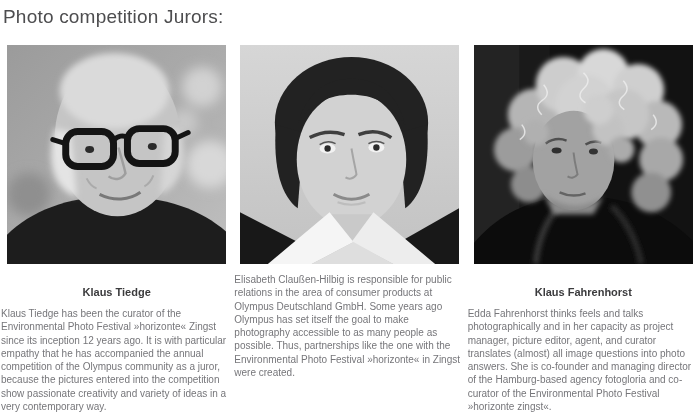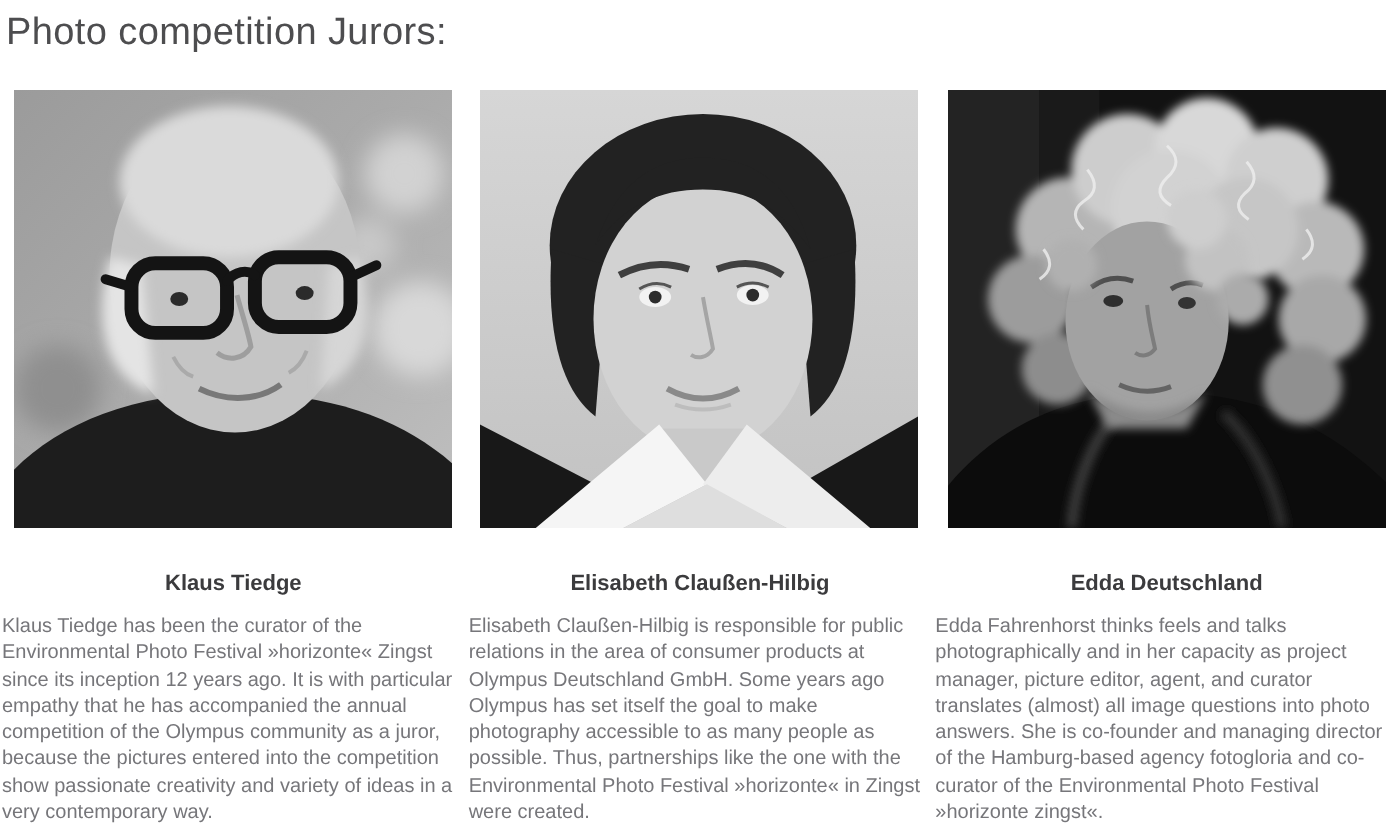--- a/index.html
+++ b/index.html
@@ -146,21 +146,20 @@
           <path d="M94,150 q18,10 36,0" stroke="#8a8a8a" stroke-width="3" fill="none"></path>
           <path d="M98,158 q14,5 28,0" stroke="#bdbdbd" stroke-width="2" fill="none"></path>
           <path d="M90,170 h44 v34 h-44 z" fill="#c9c9c9"></path>
           <path d="M0,220 V168 L58,198 L46,220 Z" fill="#181818"></path>
           <path d="M220,220 V164 L164,196 L178,220 Z" fill="#181818"></path>
           <path d="M28,220 L90,168 L114,198 L72,220 Z" fill="#f5f5f5"></path>
           <path d="M196,220 L134,168 L112,198 L154,220 Z" fill="#ededed"></path>
           <path d="M72,220 L114,198 L154,220 Z" fill="#dedede"></path>
         </svg>
       </div>
-      <div class="juror-name">Elisabeth Claußen-Hilbig</div>
       <div class="juror-bio">Elisabeth Claußen-Hilbig is responsible for public relations in the area of consumer products at Olympus Deutschland GmbH. Some years ago Olympus has set itself the goal to make photography accessible to as many people as possible. Thus, partnerships like the one with the Environmental Photo Festival »horizonte« in Zingst were created.</div>
     </div>
 
     <div class="col">
       <div class="photo">
         <svg viewBox="0 0 220 220" role="img" aria-label="black-and-white portrait of a woman with voluminous light curly hair partly covering her face, wearing a dark coat against a dark background">
           <defs>
             <filter id="fb2" x="-60%" y="-60%" width="220%" height="220%">
                 <feGaussianBlur stdDeviation="2.5"></feGaussianBlur>
               </filter>
@@ -200,18 +199,18 @@
           </g>
           <g stroke="#efefef" stroke-width="1.5" fill="none" opacity="0.8">
             <path d="M70,40 q8,10 -2,16 q-8,6 0,14"></path>
             <path d="M110,28 q9,8 0,16 q-8,8 2,14"></path>
             <path d="M150,36 q8,9 -1,16 q-7,7 2,13"></path>
             <path d="M180,70 q7,9 -2,15"></path>
             <path d="M48,80 q7,9 -2,15"></path>
           </g>
         </svg>
       </div>
-      <div class="juror-name">Edda Deutschland</div>
+      <div class="juror-name">Klaus Fahrenhorst</div>
       <div class="juror-bio">Edda Fahrenhorst thinks feels and talks photographically and in her capacity as project manager, picture editor, agent, and curator translates (almost) all image questions into photo answers. She is co-founder and managing director of the Hamburg-based agency fotogloria and co-curator of the Environmental Photo Festival »horizonte zingst«.</div>
     </div>
 
   </div>
 </div>
 
 </body></html>

